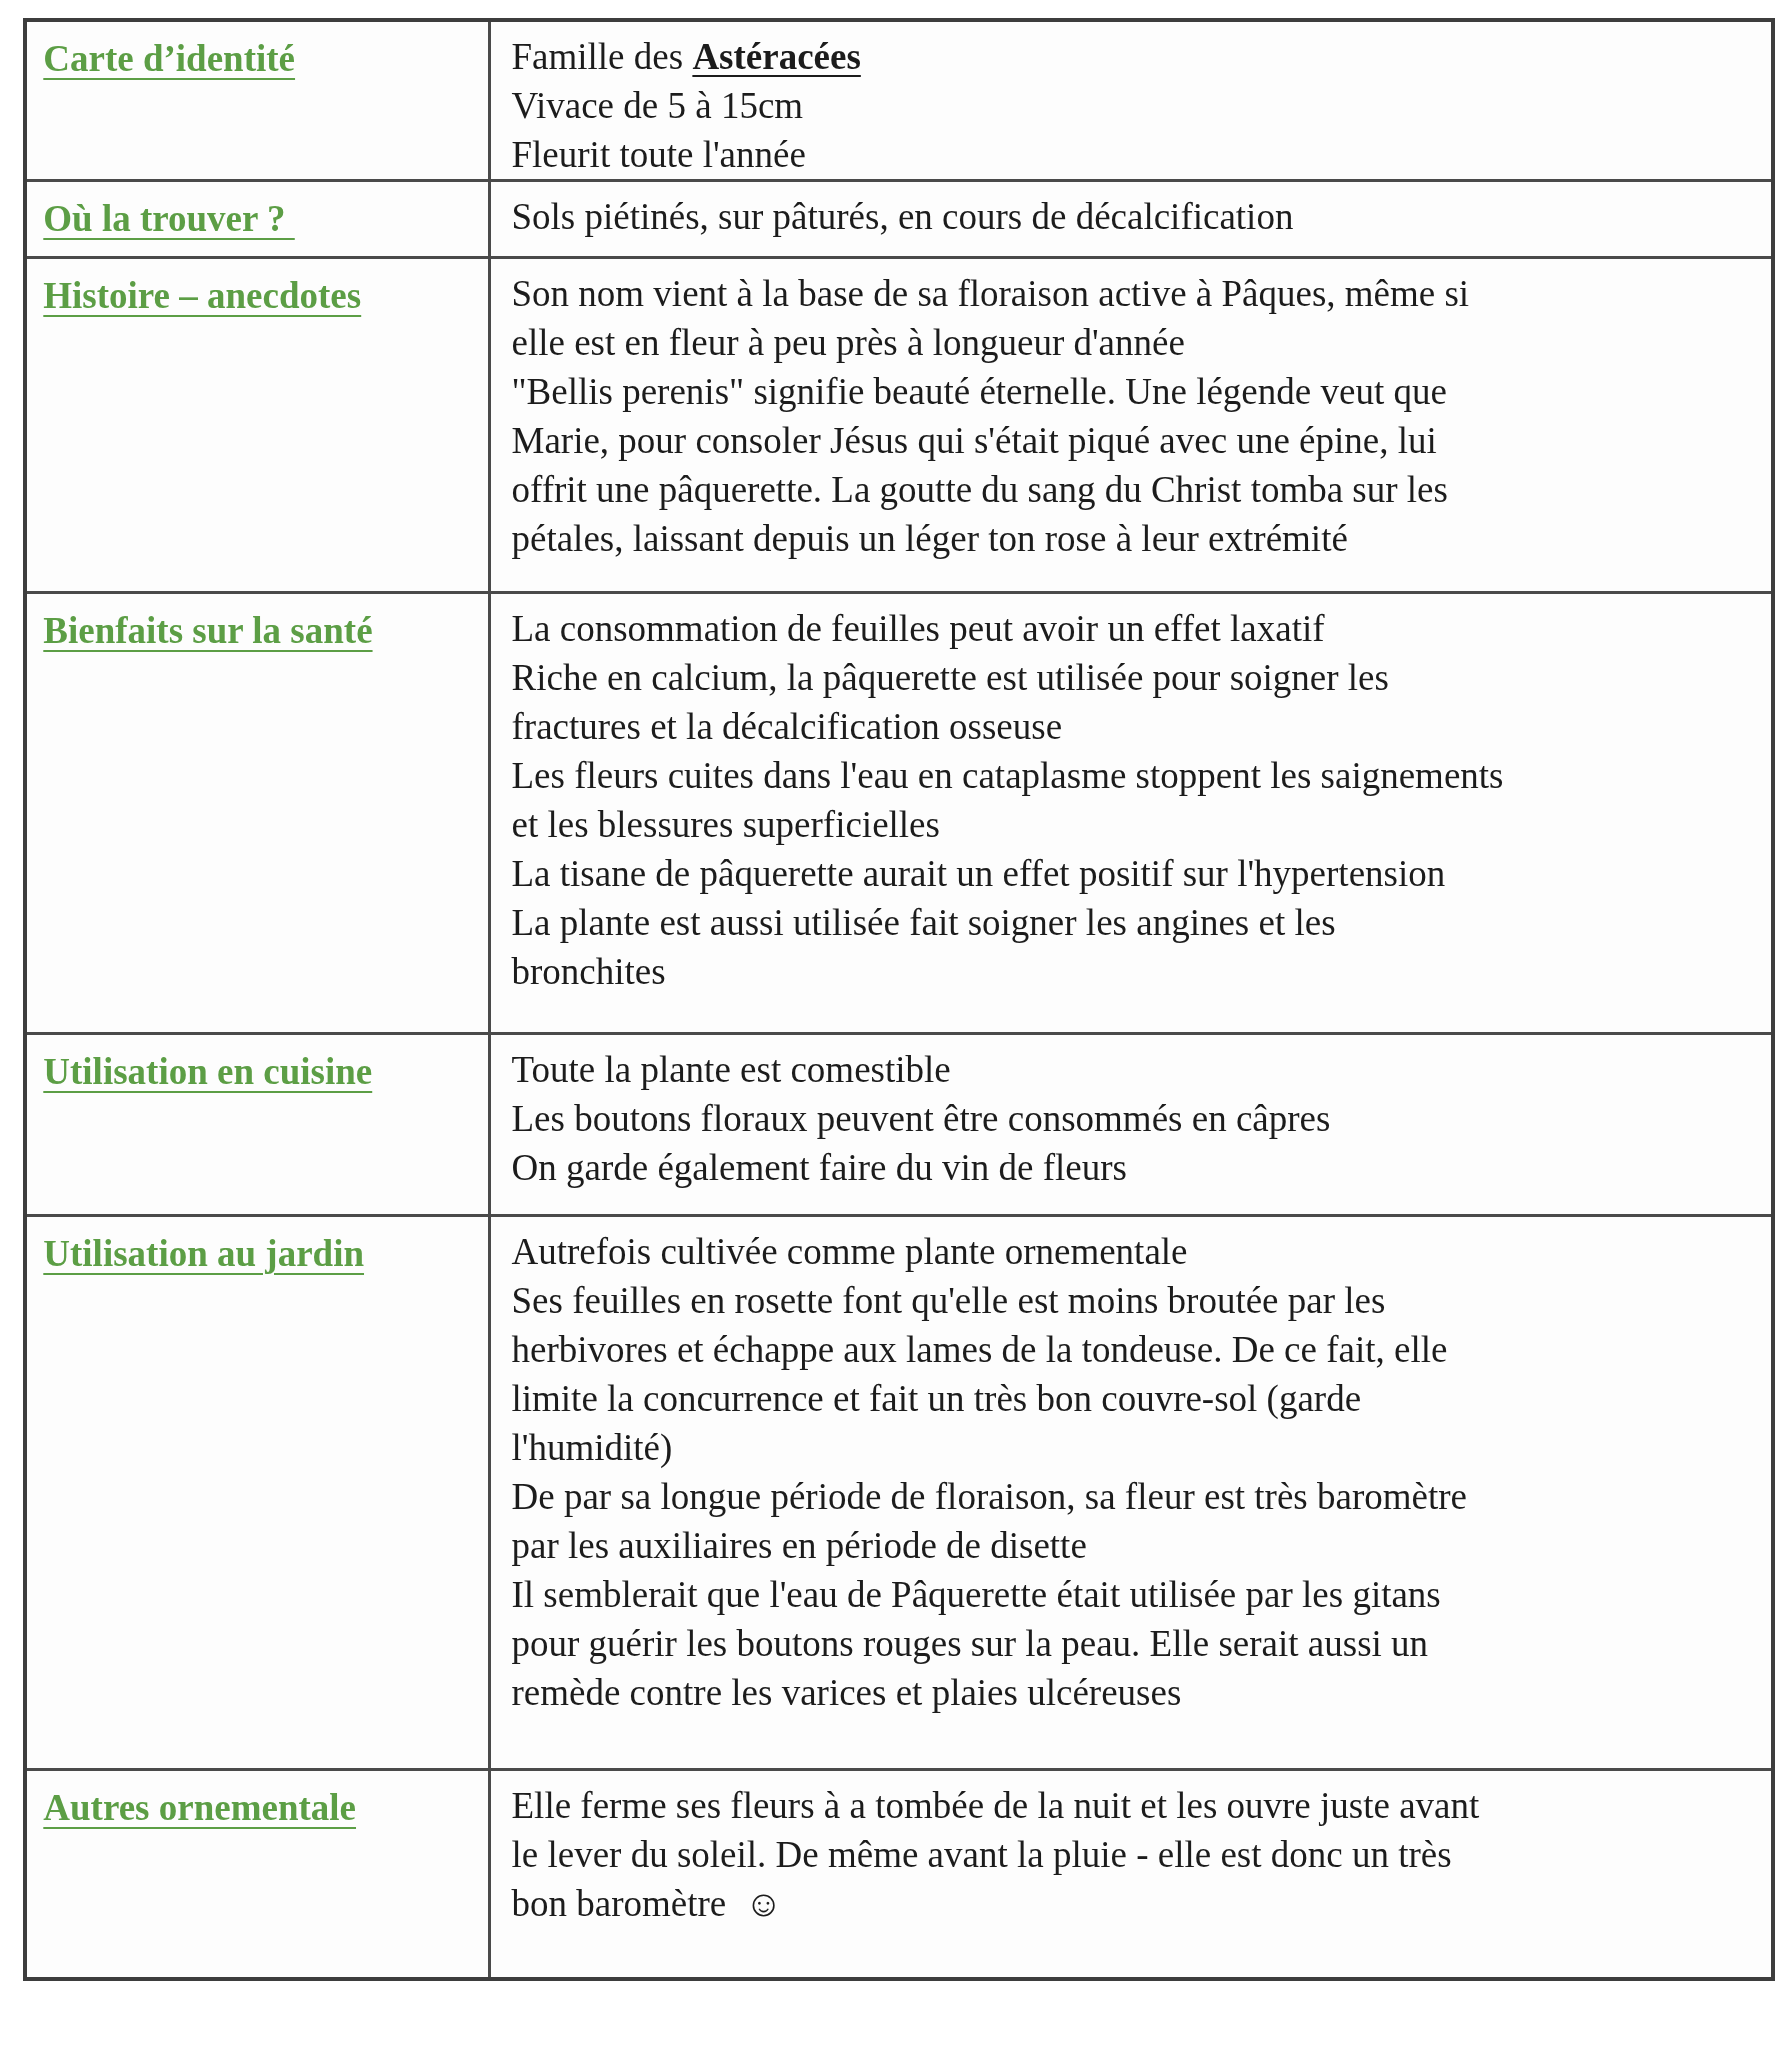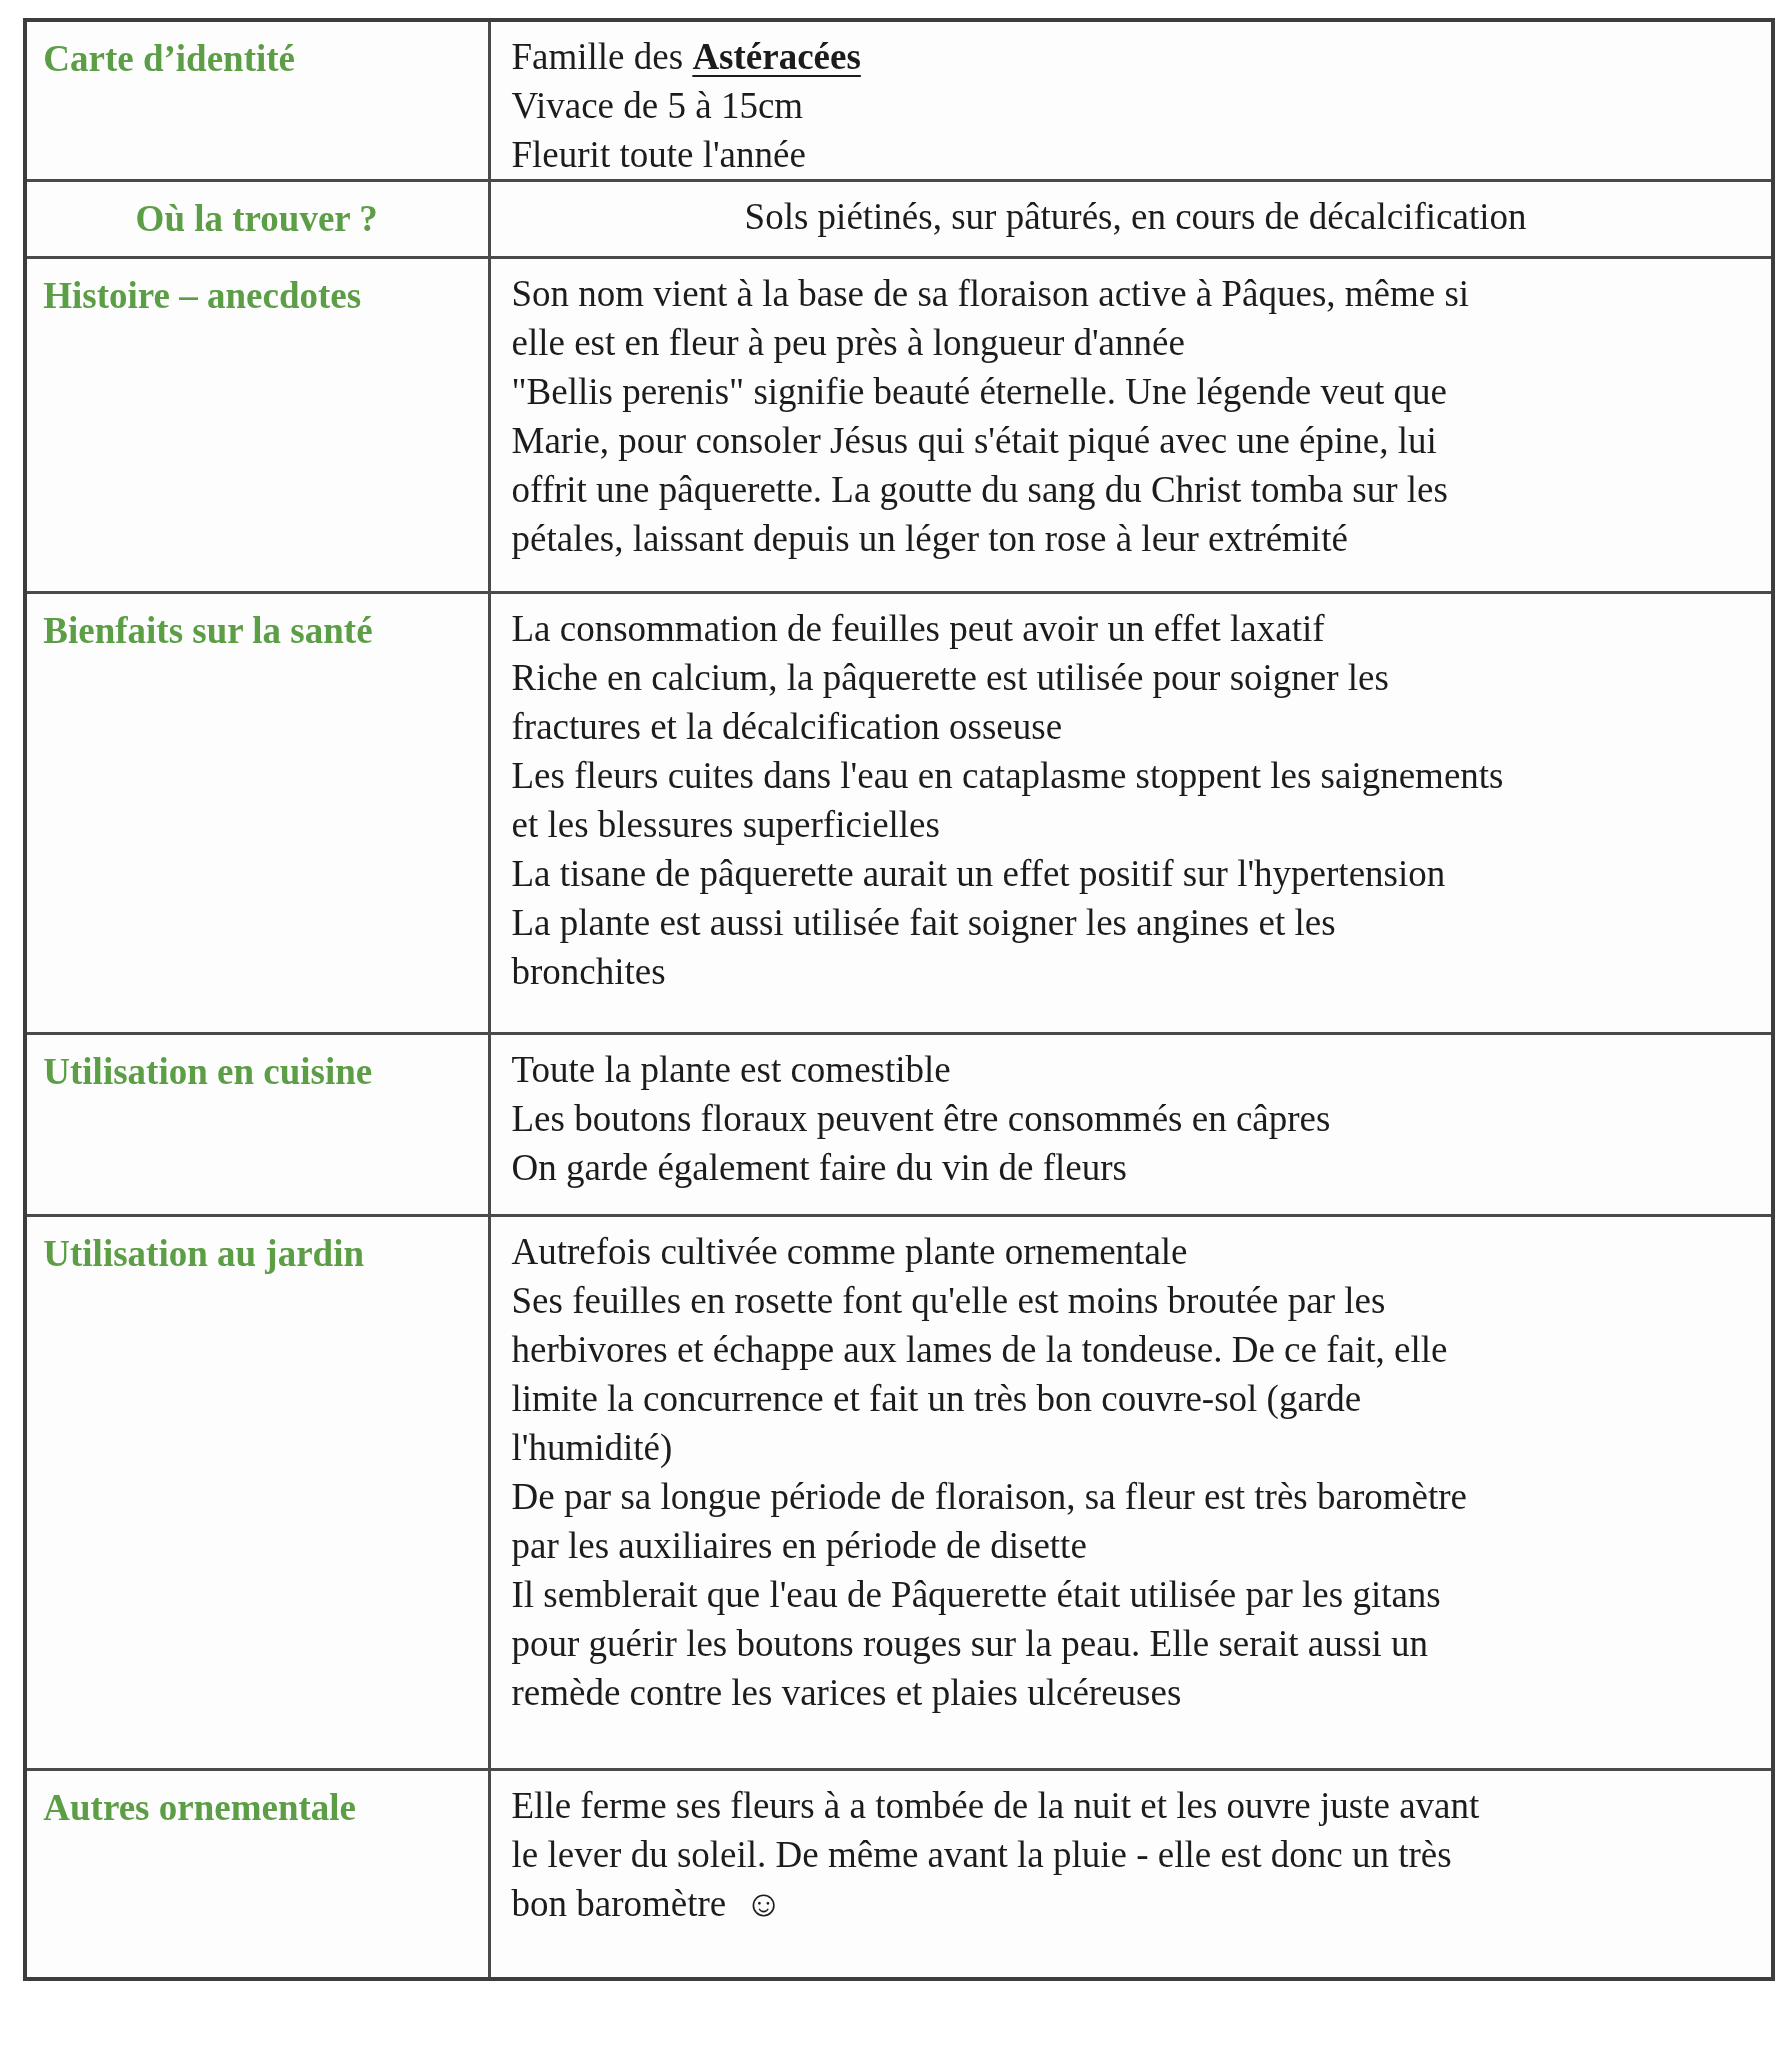--- a/index.html
+++ b/index.html
@@ -42,41 +42,42 @@
   }
   td.body-cell {
     padding: 9.8px 11.4px 0 21px;
     background: #fdfdfd;
   }
   .hdr-label {
     font-weight: bold;
     font-size: 37px;
     line-height: 47px;
     color: #5c9e45;
+    text-decoration: underline;
     text-decoration-color: #5c9e45;
     text-decoration-thickness: 2.4px;
     text-underline-offset: 6.5px;
     white-space: pre-wrap;
   }
   .body-line {
     font-size: 37px;
     line-height: 49px;
     white-space: pre-wrap;
     color: #1c1c1c;
   }
   .seg-b { font-weight: bold; }
   .seg-u {
     text-decoration: underline;
     text-decoration-thickness: 2.4px;
     text-underline-offset: 5.7px;
     margin-top: 36px;
   }
   
   tr.row-0 td { height: 153px; }
-  tr.row-1 td { height: 77px; text-align: center;  }
+  tr.row-1 td { height: 77px;  }
   tr.row-2 td { height: 335px; }
   tr.row-3 td { height: 441px; }
   tr.row-4 td { height: 182px; }
   tr.row-5 td { height: 554px; }
   tr.row-6 td { height: 210px; }
 </style>
 </head>
 <body>
 
 <div class="page">

